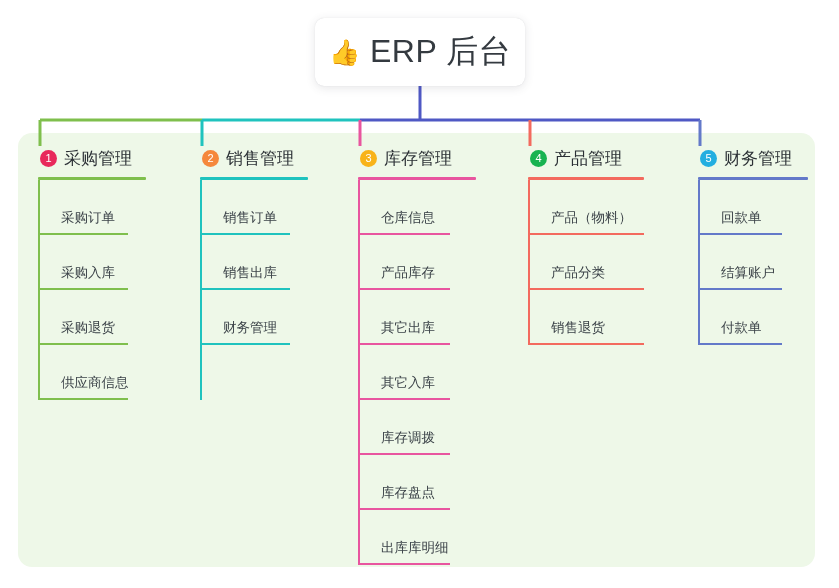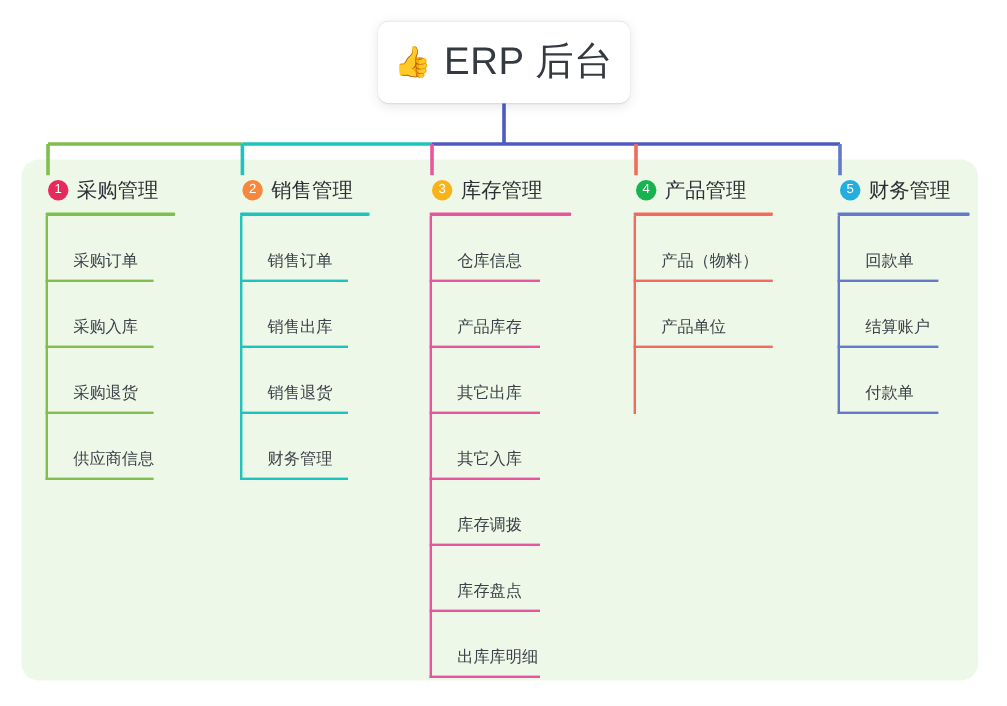--- a/index.html
+++ b/index.html
@@ -192,24 +192,20 @@
           <div class="spine" style="background: rgb(31, 195, 190); height: 220px;"></div>
           <div class="leaf">
             <span class="leaf-label">销售订单</span>
             <div class="leaf-rule" style="width: 90px; background: rgb(31, 195, 190);"></div>
           </div>
           <div class="leaf">
             <span class="leaf-label">销售出库</span>
             <div class="leaf-rule" style="width: 90px; background: rgb(31, 195, 190);"></div>
           </div>
           <div class="leaf">
-            <span class="leaf-label">销售退货</span>
-            <div class="leaf-rule" style="width: 90px; background: rgb(31, 195, 190);"></div>
-          </div>
-          <div class="leaf">
             <span class="leaf-label">财务管理</span>
             <div class="leaf-rule" style="width: 90px; background: rgb(31, 195, 190);"></div>
           </div>
         </div>
       </div>
       <div class="column" style="left: 358px;">
         <div class="col-head">
           <span class="badge" style="background: rgb(248, 179, 25);">3</span>
           <span class="col-title">库存管理</span>
         </div>
@@ -252,21 +248,25 @@
           <span class="col-title">产品管理</span>
         </div>
         <div class="col-rule" style="width: 116px; background: rgb(243, 106, 94);"></div>
         <div class="leaf-list">
           <div class="spine" style="background: rgb(243, 106, 94); height: 165px;"></div>
           <div class="leaf">
             <span class="leaf-label">产品（物料）</span>
             <div class="leaf-rule" style="width: 116px; background: rgb(243, 106, 94);"></div>
           </div>
           <div class="leaf">
-            <span class="leaf-label">产品单位</span>
+            <span class="leaf-label">产品分类</span>
+            <div class="leaf-rule" style="width: 116px; background: rgb(243, 106, 94);"></div>
+          </div>
+          <div class="leaf">
+            <span class="leaf-label">销售退货</span>
             <div class="leaf-rule" style="width: 116px; background: rgb(243, 106, 94);"></div>
           </div>
         </div>
       </div>
       <div class="column" style="left: 698px;">
         <div class="col-head">
           <span class="badge" style="background: rgb(35, 174, 224);">5</span>
           <span class="col-title">财务管理</span>
         </div>
         <div class="col-rule" style="width: 110px; background: rgb(99, 121, 201);"></div>

